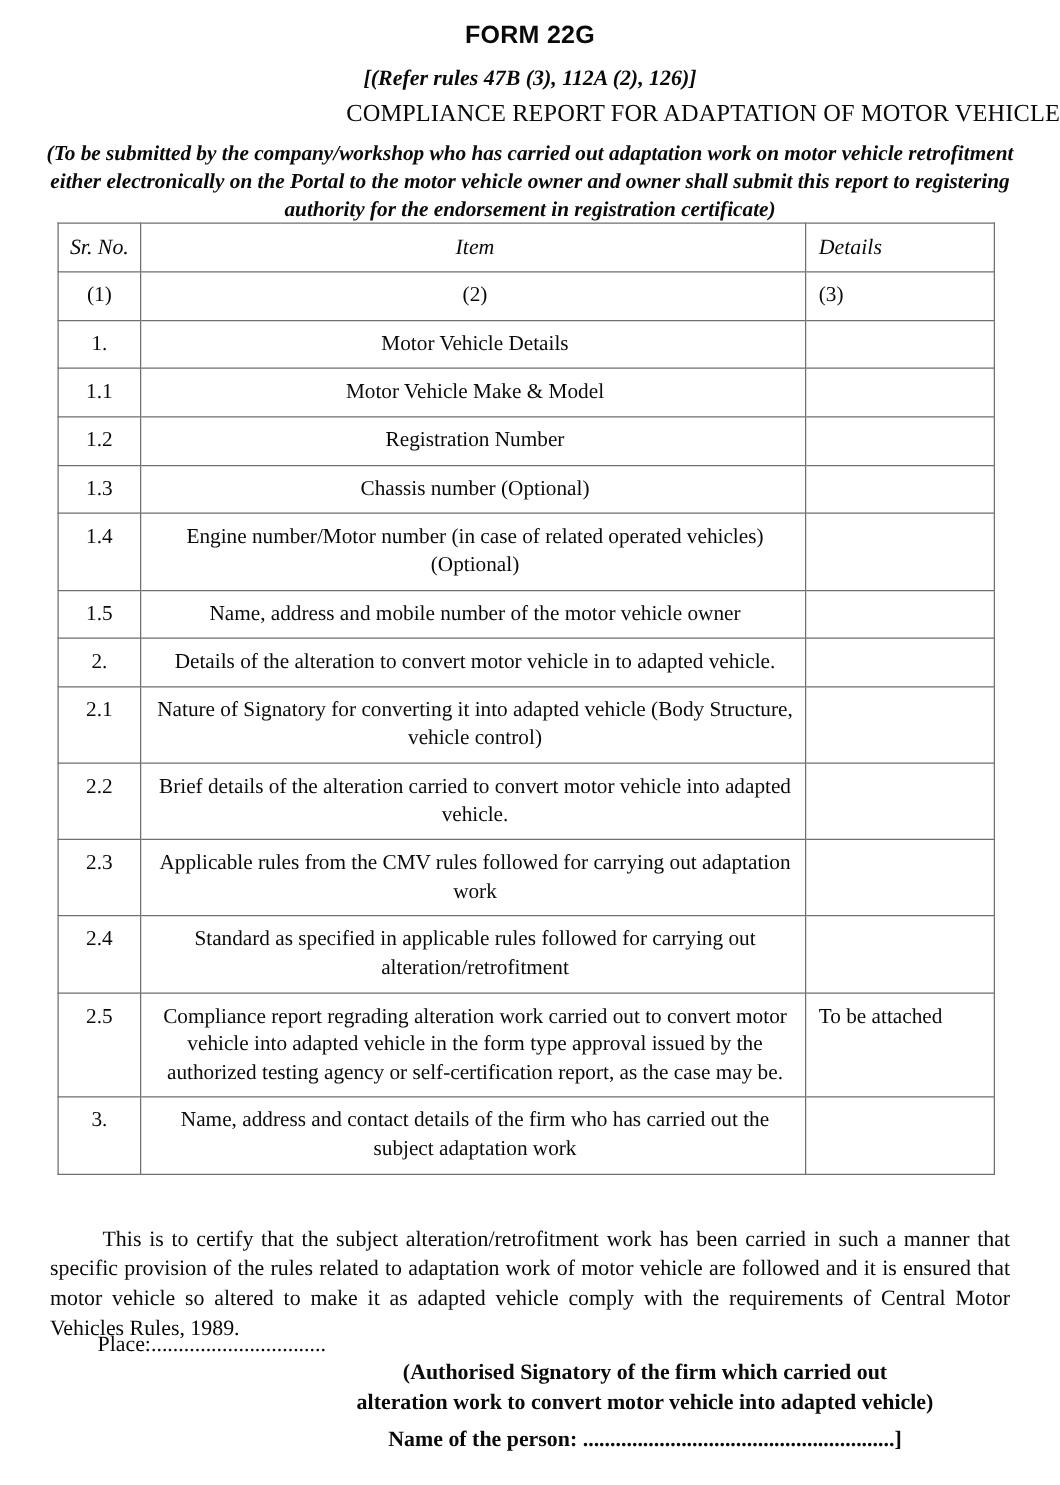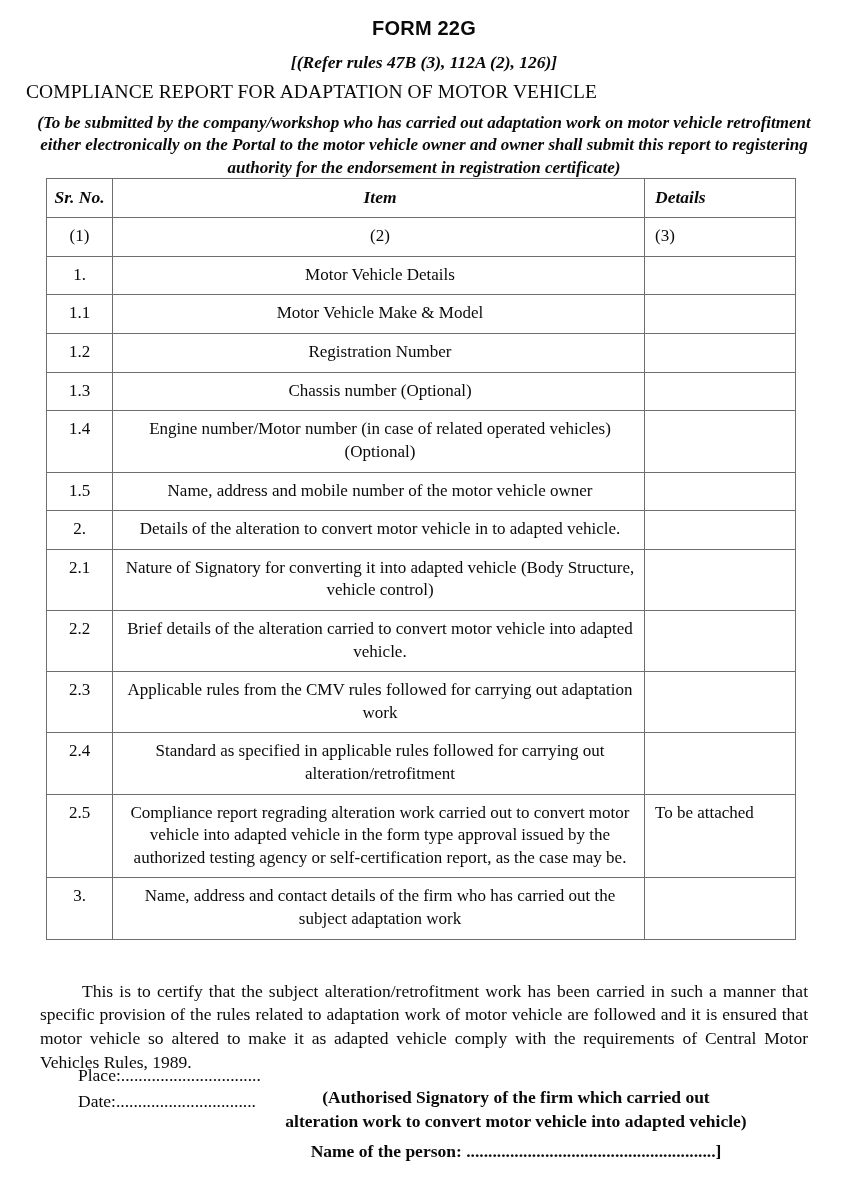--- a/index.html
+++ b/index.html
@@ -36,21 +36,21 @@
   }
   .rules-line {
     text-align: center;
     font-style: italic;
     font-weight: bold;
     font-size: 17.5px;
     margin: 0;
     padding-top: 8px;
   }
   .report-title {
-    text-align: left;
+    text-align: right;
     font-size: 19.5px;
     margin: 0;
     padding-top: 8px;
     letter-spacing: 0.1px;
     padding-left: 26px;
   }
   .submitted-note {
     text-align: center;
     font-style: italic;
     font-weight: bold;
@@ -95,21 +95,20 @@
   table.form-table td.det {
     text-align: left;
     padding-left: 10px;
   }
   .hdr td {
     font-style: italic;
     text-align: center;
     font-size: 17.5px;
     padding-top: 9px;
     padding-bottom: 10px;
-    font-weight: bold;
   }
   .hdr td.item, .hdr td.det, .hdr td.sr { text-align: center; }
   .numrow td {
     text-align: center;
     padding-top: 8px;
     padding-bottom: 9px;
   }
   .numrow td.item, .numrow td.det, .numrow td.sr { text-align: center; }
 
   
@@ -241,21 +240,20 @@
           <td class="det"></td>
         </tr>
       </tbody>
     </table>
   </div>
 
   <p class="certify">This is to certify that the subject alteration/retrofitment work has been carried in such a manner that specific provision of the rules related to adaptation work of motor vehicle are followed and it is ensured that motor vehicle so altered to make it as adapted vehicle comply with the requirements of Central Motor Vehicles Rules, 1989.</p>
 
   <div class="placedate">
     <div>Place:................................</div>
-    <div>Date:................................</div>
   </div>
 
   <div class="signblock">
     <span class="ln">(Authorised Signatory of the firm which carried out</span>
     <span class="ln">alteration work to convert motor vehicle into adapted vehicle)</span>
     <span class="ln nameline">Name of the person: .........................................................]</span>
   </div>
 
 </div>
 

